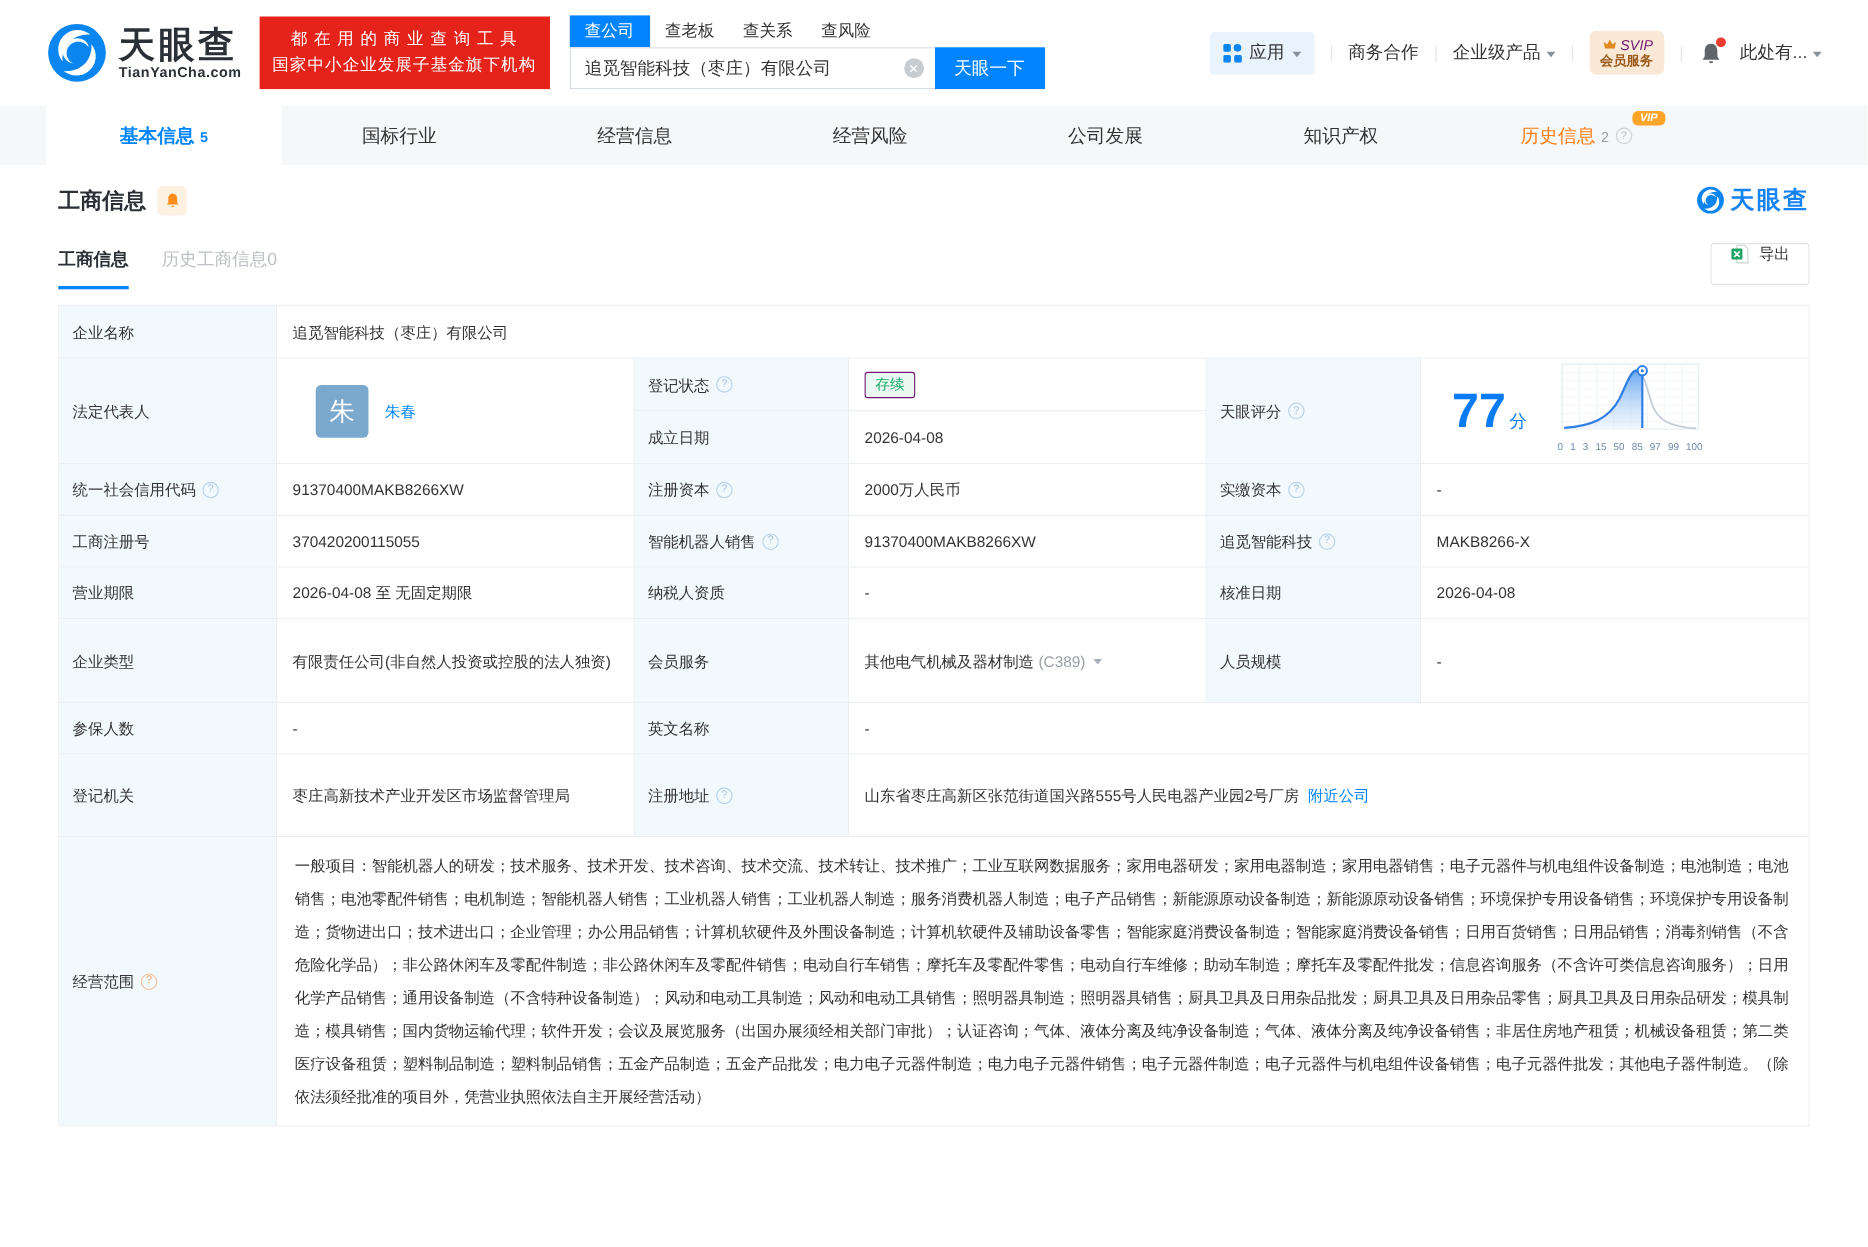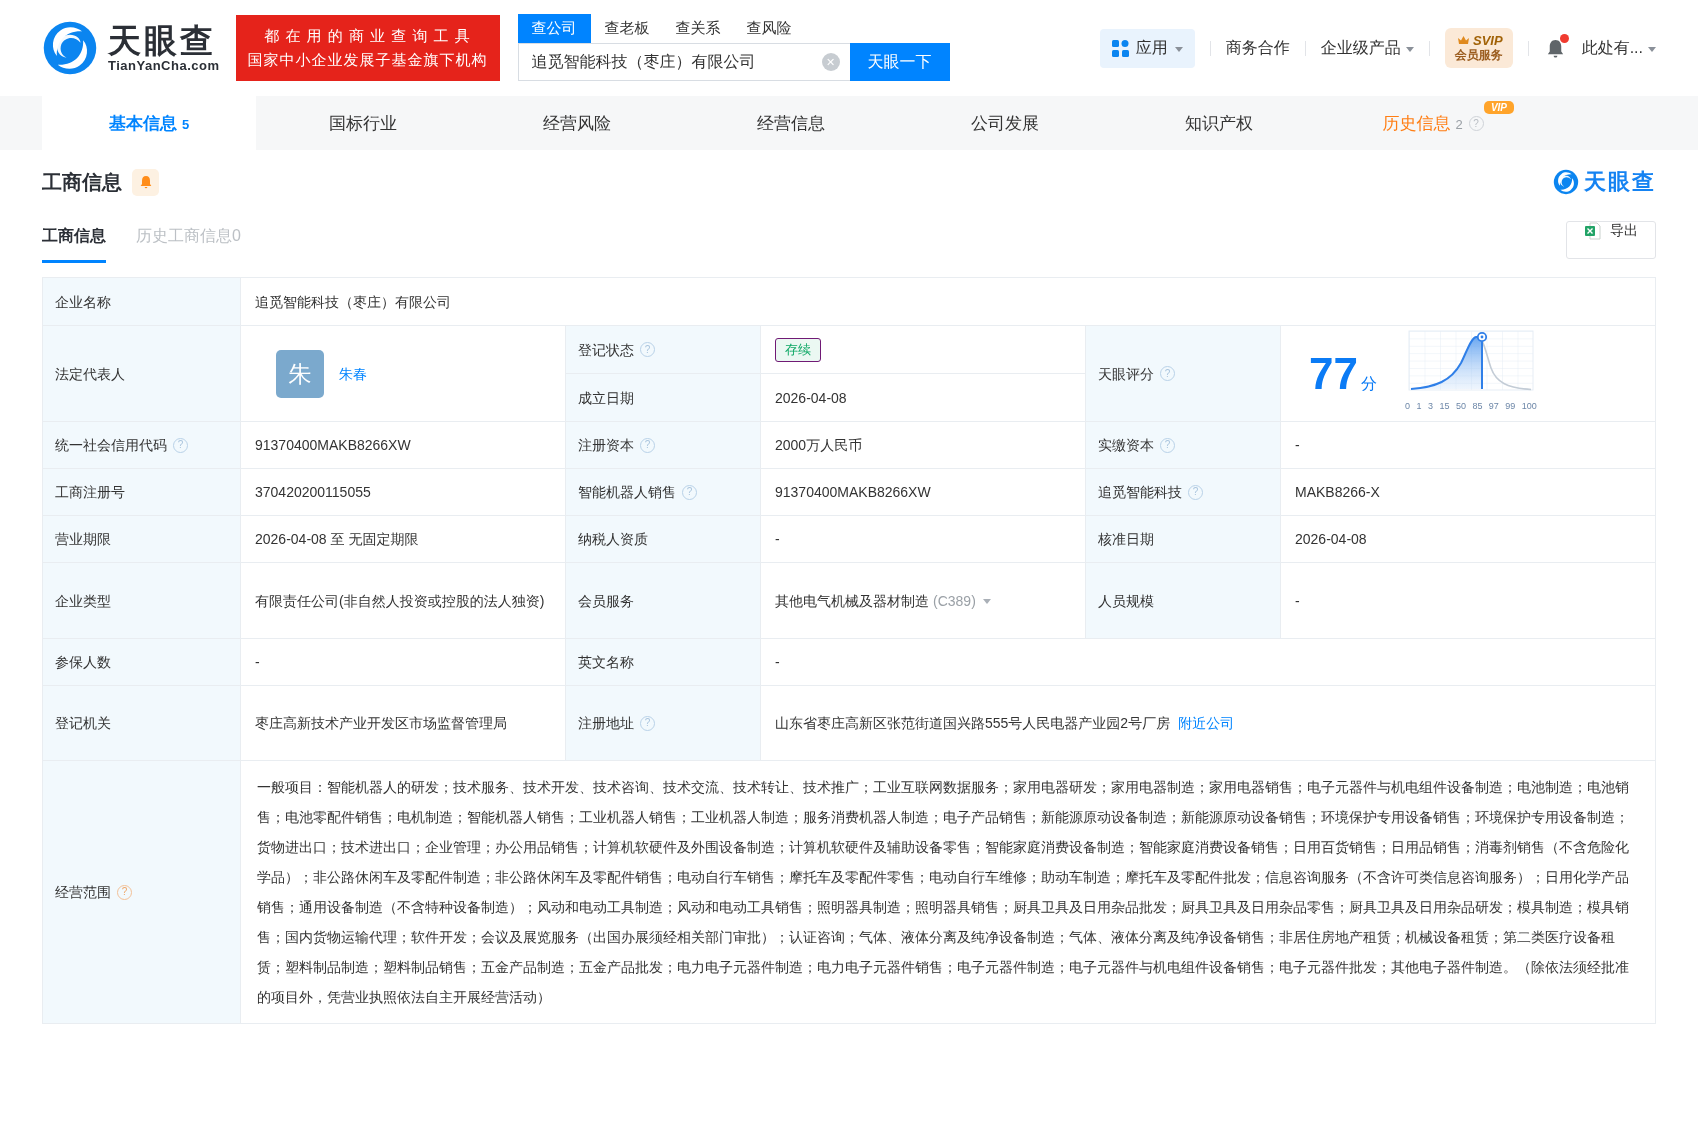--- a/index.html
+++ b/index.html
@@ -23,42 +23,42 @@
  background:#c7ccd1;color:#fff;font-size:11px;display:flex;align-items:center;justify-content:center;cursor:pointer}
 .search-btn{width:100px;background:#0084ff;color:#fff;border:none;font-size:16px;cursor:pointer;font-family:inherit}
 .hright{margin-left:auto;display:flex;align-items:center;gap:15px;flex:none}
 .apps-chip{display:flex;align-items:center;gap:7px;background:#e9f3fd;border-radius:4px;
  padding:9px 12px;font-size:16px;cursor:pointer}
 .hitem{font-size:16px;color:#333;display:flex;align-items:center;gap:5px;cursor:pointer;white-space:nowrap}
 .hdiv{width:1px;height:15px;background:#e2e4e8}
 .caret{width:0;height:0;border-left:4px solid transparent;border-right:4px solid transparent;
  border-top:5px solid #8a9099;display:inline-block;margin-top:2px}
 .svip{background:#fbe9d7;border-radius:6px;padding:5px 10px;text-align:center;cursor:pointer}
-.svip .l1{display:flex;align-items:center;gap:3px;justify-content:flex-end;font-size:13px;font-weight:bold;
- font-style:italic;color:#a16207}
+.svip .l1{display:flex;align-items:center;gap:3px;justify-content:flex-end;font-size:13px;font-weight:normal;
+ font-style:italic;color:#701a75}
 .svip .l2{font-size:12px;color:#9a5b1d;font-weight:bold;line-height:15px}
 .bell-wrap{position:relative;cursor:pointer;display:flex}
 .red-dot{position:absolute;top:-3px;right:-2px;width:9px;height:9px;background:#f03b30;border-radius:50%}
 
 .navbar{background:#f6f7f8;display:flex;padding:0 42px;height:54px}
 .nav-tab{width:214px;display:flex;align-items:center;justify-content:center;font-size:17px;
  color:#333;cursor:pointer;position:relative}
 .nav-tab.active{background:#fff;color:#0084ff;font-weight:bold}
 .nav-tab.orange{color:#ff7e14}
 .nav-tab .count{font-size:13px;margin-left:5px;margin-top:2px}
 .nav-tab.active .count{color:#0084ff}
 .nav-tab.orange .count{color:#9aa0a6;font-weight:normal}
 .vip-badge{position:absolute;top:5px;right:26px;background:#ffa42b;color:#fff;font-size:10px;
  font-weight:bold;font-style:italic;padding:1px 7px;border-radius:5px}
 .help{width:15px;height:15px;border:1px solid #b9d2e8;color:#a9c4dd;border-radius:50%;font-size:10px;
  display:inline-flex;align-items:center;justify-content:center;margin-left:6px;flex:none;cursor:pointer}
 .help.orange{border-color:#f3c198;color:#efa668}
 .help.gray{border-color:#cfd3d8;color:#b8bdc3}
 
-.main{padding:0 42px}
+.main{padding:0 53px}
 .section-head{display:flex;align-items:center;margin-top:17px}
 .section-title{font-size:20px;font-weight:bold;color:#2b2f36}
 .bell-chip{width:27px;height:27px;background:#fdf1e2;border-radius:5px;margin-left:10px;
  display:flex;align-items:center;justify-content:center;cursor:pointer}
 .watermark{margin-left:auto;display:flex;align-items:center;gap:5px;color:#1583f2;
  font-size:22px;font-weight:bold;letter-spacing:2px}
 .subtab-row{display:flex;align-items:flex-end;margin-top:24px}
 .subtab{font-size:16px;font-weight:bold;margin-right:30px;padding-bottom:13px;
  border-bottom:3px solid transparent;cursor:pointer}
 .subtab.active{color:#2b2f36;border-color:#0084ff}
@@ -182,24 +182,24 @@
 
 <div class="navbar">
     <div class="nav-tab active">
       <span>基本信息</span>
       <span class="count">5</span>
     </div>
     <div class="nav-tab">
       <span>国标行业</span>
     </div>
     <div class="nav-tab">
+      <span>经营信息</span>
+    </div>
+    <div class="nav-tab">
       <span>经营风险</span>
-    </div>
-    <div class="nav-tab">
-      <span>经营信息</span>
     </div>
     <div class="nav-tab">
       <span>公司发展</span>
     </div>
     <div class="nav-tab">
       <span>知识产权</span>
     </div>
     <div class="nav-tab orange">
       <span>历史信息</span>
       <span class="count">2</span>

